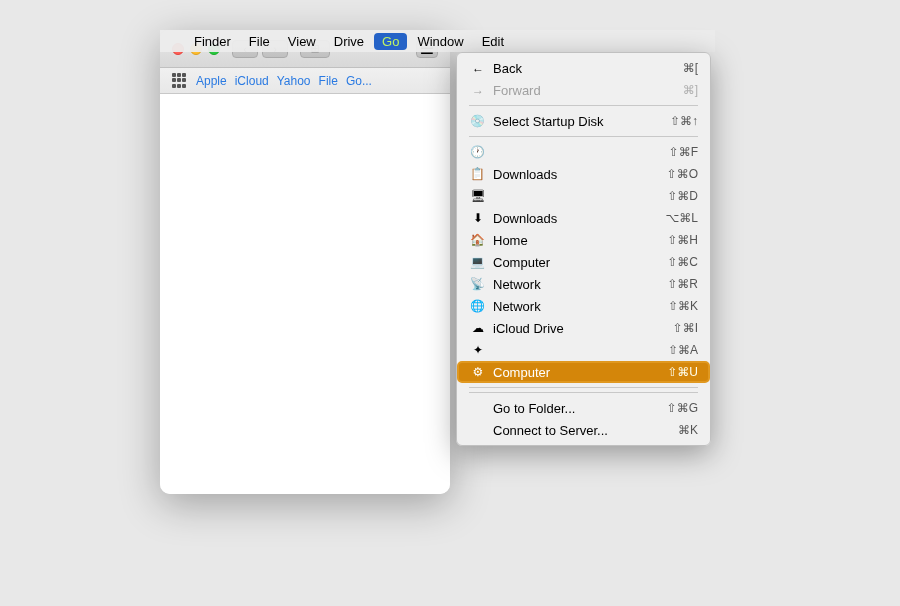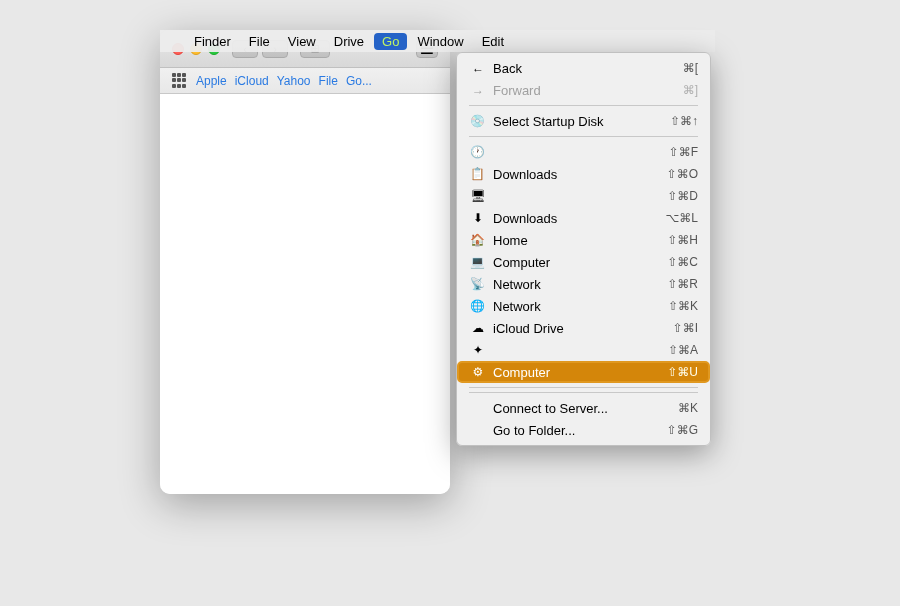--- a/index.html
+++ b/index.html
@@ -384,22 +384,22 @@
     <span class="menu-icon">⚙</span>
     <span class="menu-label">Computer</span>
     <span class="menu-shortcut">⇧⌘U</span>
   </div>
   <div class="menu-separator"></div>
 
   <div class="menu-separator"></div>
 
   <div class="menu-row">
     <span class="menu-icon"></span>
+    <span class="menu-label">Go to Folder...</span>
+    <span class="menu-shortcut">⇧⌘G</span>
+  </div>
+
+  <div class="menu-row">
+    <span class="menu-icon"></span>
     <span class="menu-label">Connect to Server...</span>
     <span class="menu-shortcut">⌘K</span>
   </div>
-
-  <div class="menu-row">
-    <span class="menu-icon"></span>
-    <span class="menu-label">Go to Folder...</span>
-    <span class="menu-shortcut">⇧⌘G</span>
-  </div>
 </div>
 
 </body></html>

